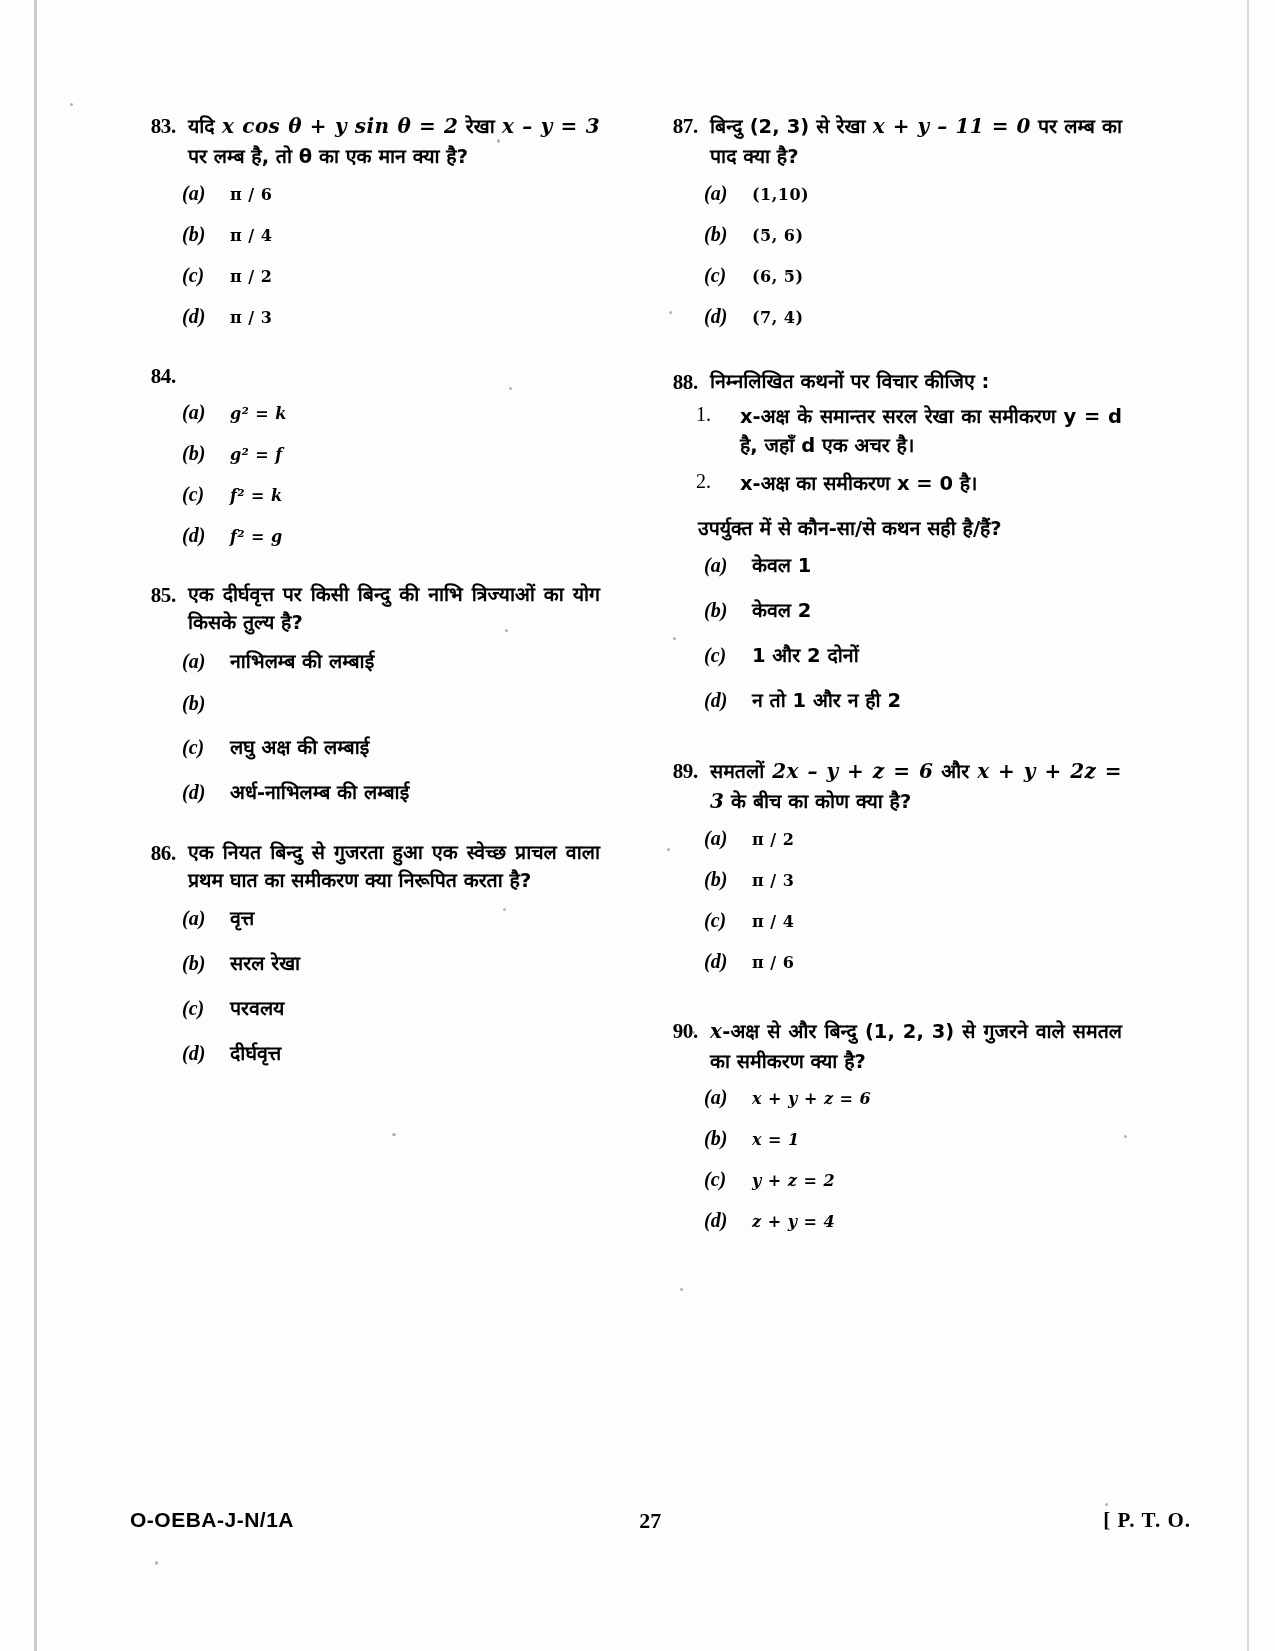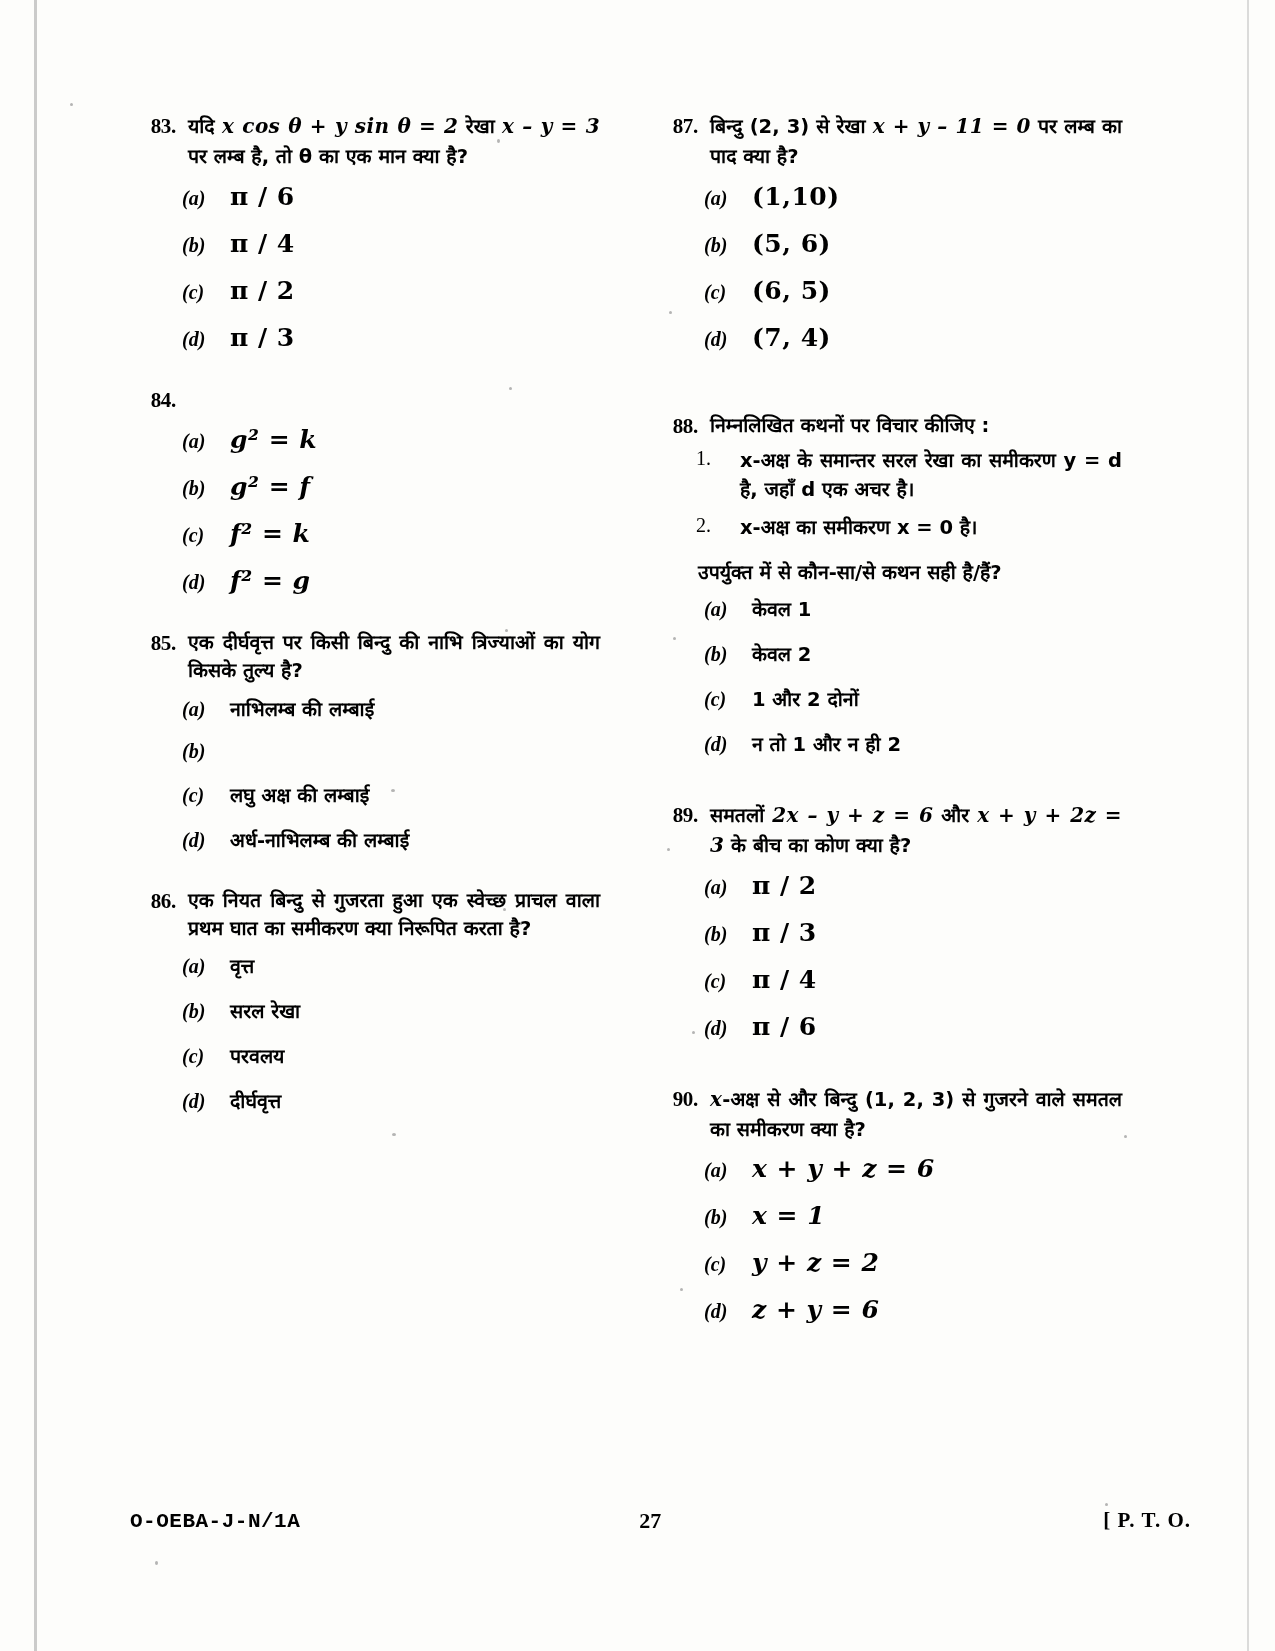--- a/index.html
+++ b/index.html
@@ -112,21 +112,21 @@
   .opt-key {
     flex: 0 0 auto;
     width: 48px;
     font-family: "Liberation Serif", serif;
     font-style: italic;
     font-weight: bold;
     font-size: 20px;
   }
   .opt-val {
     flex: 1 1 auto;
-    font-size: 25px;
+    font-size: 16px;
   }
   .opt-val.devanagari { font-size: 19.5px; }
   .opt-val.math {
     font-family: "DejaVu Serif", serif;
     font-style: italic;
     font-weight: bold;
     letter-spacing: .5px;
   }
   .opt-val.plain {
     font-family: "DejaVu Serif", serif;
@@ -166,21 +166,21 @@
   #footer {
     position: absolute;
     left: 118px;
     right: 96px;
     top: 1508px;
     display: flex;
     align-items: baseline;
     justify-content: space-between;
   }
   .f-code {
-    font-family: Liberation Mono, monospace;
+    font-family: Liberation Sans, sans-serif;
     font-weight: bold;
     font-size: 21px;
     letter-spacing: .5px;
   }
   .f-page {
     font-family: "Liberation Serif", serif;
     font-weight: bold;
     font-size: 22px;
     position: absolute;
     left: 48%;
@@ -351,21 +351,21 @@
           <span class="opt-key">(c)</span>
           <span class="opt-val plain">(6, 5)</span>
         </div>
         <div class="opt">
           <span class="opt-key">(d)</span>
           <span class="opt-val plain">(7, 4)</span>
         </div>
       </div>
     </div>
 
-    <div class="q" style="margin-top:60px;">
+    <div class="q" style="margin-top:40px;">
       <div class="q-head">
         <div class="q-num">88.</div>
         <div class="q-body">
           <div class="q-text devanagari">निम्नलिखित कथनों पर विचार कीजिए :</div>
         </div>
       </div>
       <div class="stmts">
         <div class="stmt">
           <span class="stmt-num">1.</span>
           <span class="stmt-text devanagari">x-अक्ष के समान्तर सरल रेखा का समीकरण y = d है, जहाँ d एक अचर है।</span>
@@ -442,21 +442,21 @@
         <div class="opt">
           <span class="opt-key">(b)</span>
           <span class="opt-val math">x = 1</span>
         </div>
         <div class="opt">
           <span class="opt-key">(c)</span>
           <span class="opt-val math">y + z = 2</span>
         </div>
         <div class="opt">
           <span class="opt-key">(d)</span>
-          <span class="opt-val math">z + y = 6</span>
+          <span class="opt-val math">z + y = 4</span>
         </div>
       </div>
     </div>
 
   </div>
 
   <div id="footer">
     <span class="f-code">O-OEBA-J-N/1A</span>
     <span class="f-page">27</span>
     <span class="f-pto">[ P. T. O.</span>

